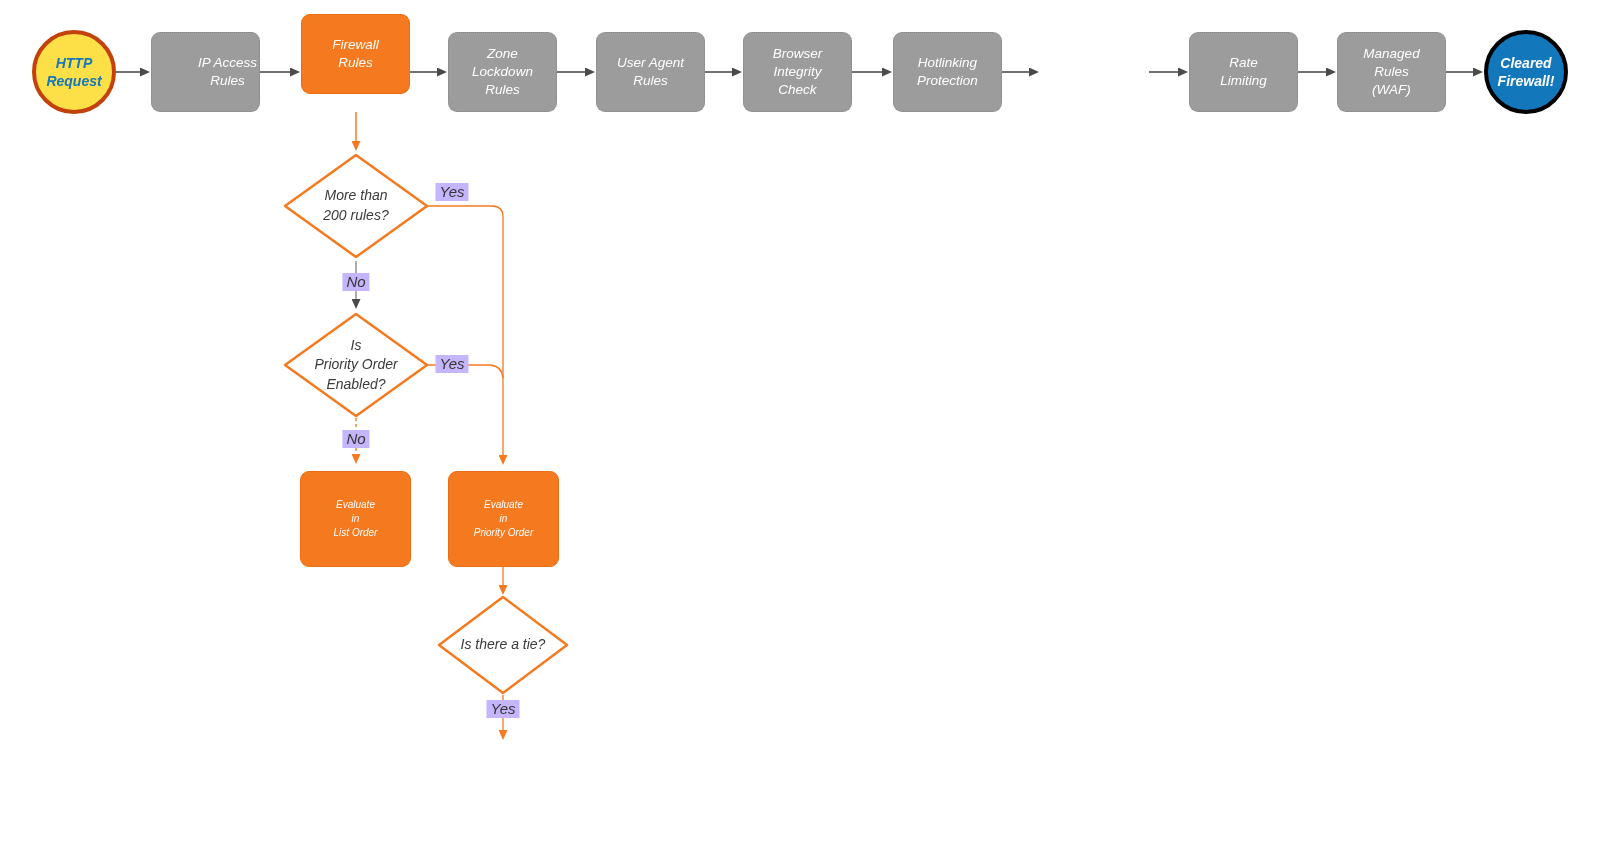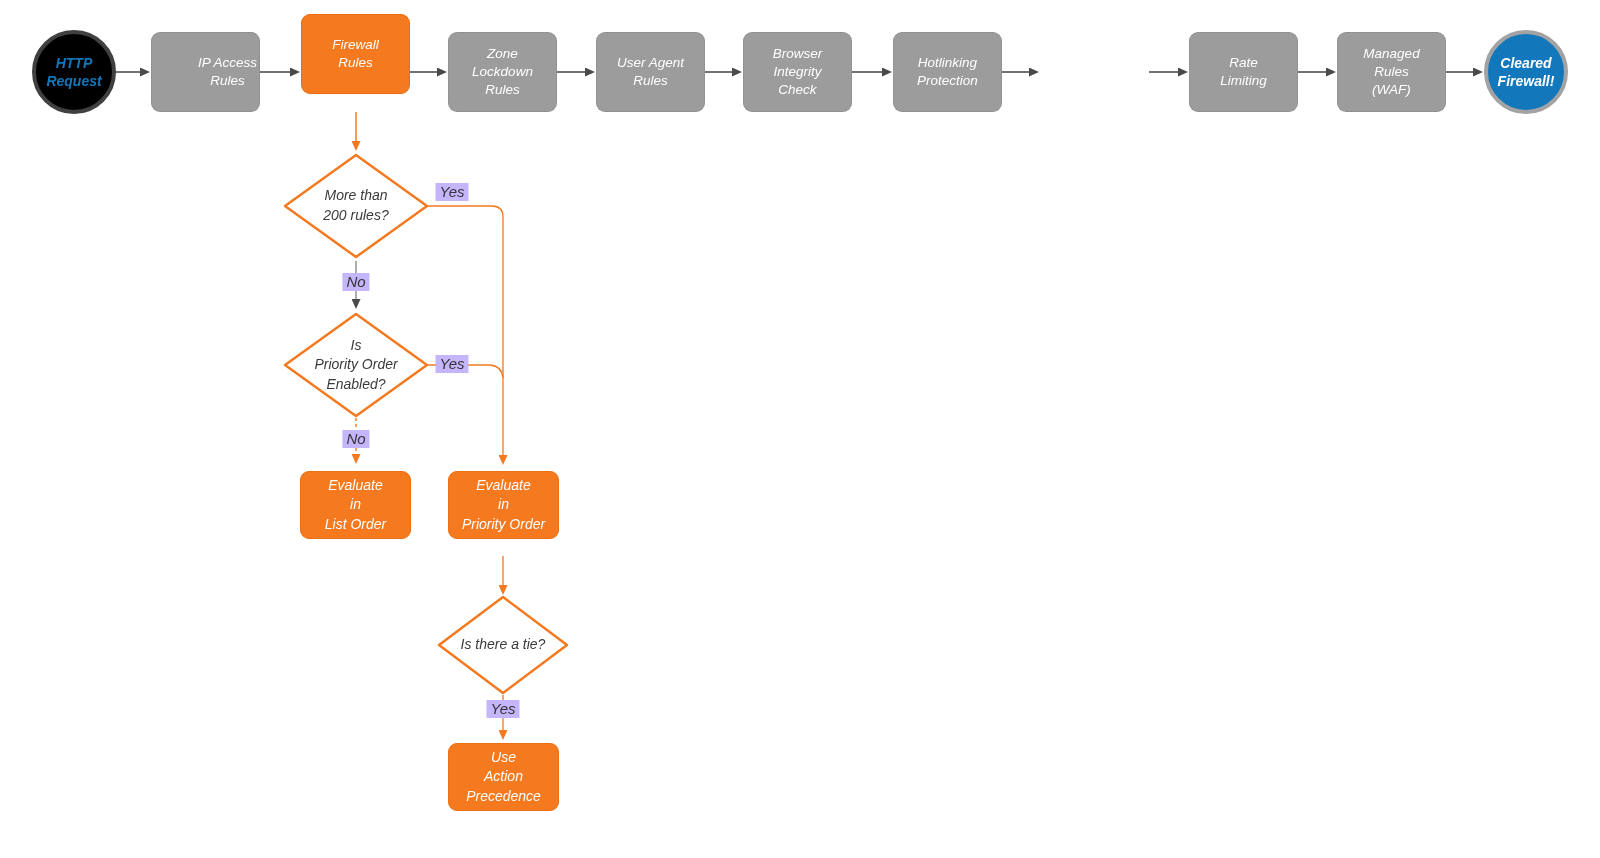--- a/index.html
+++ b/index.html
@@ -32,46 +32,46 @@
     font-style: italic;
     font-size: 13.5px;
     line-height: 1.35;
   }
   .step.highlight {
     background: #f4791f;
     border: 1px solid #ec6e10;
   }
   .action {
     width: 111px;
-    height: 68px;
+    height: 96px;
     border-radius: 9px;
     background: #f4791f;
     border: 1px solid #ec6e10;
     color: #ffffff;
     font-style: italic;
-    font-size: 14px;
+    font-size: 10px;
     line-height: 1.4;
   }
   .circle-node {
     width: 84px;
     height: 84px;
     border-radius: 50%;
     font-weight: bold;
     font-style: italic;
     font-size: 14px;
     line-height: 1.3;
   }
   .circle-node.start {
-    background: #000000;
-    border: 4px solid #404040;
+    background: #fde047;
+    border: 4px solid #c2410c;
     color: #1377bc;
   }
   .circle-node.end {
     background: #1377bc;
-    border: 4px solid #a3a3a3;
+    border: 4px solid #000000;
     color: #ffffff;
   }
   .diamond { position: absolute; font-style: italic; }
   .diamond svg { position: absolute; left: 0; top: 0; }
   .diamond-label {
     position: absolute;
     left: 0; top: 0; right: 0; bottom: 0;
     display: flex;
     align-items: center;
     justify-content: center;
@@ -212,25 +212,20 @@
 in
 List Order</span>
   </div>
 
   <div class="node action" style="left:448px; top:471px;">
     <span>Evaluate
 in
 Priority Order</span>
   </div>
 
-  <div class="node action" style="left:448px; top:743px;">
-    <span>Use
-Action
-Precedence</span>
-  </div>
 
   <div class="edge-label" style="left:452px; top:192px;">Yes</div>
   <div class="edge-label" style="left:356px; top:282px;">No</div>
   <div class="edge-label" style="left:452px; top:364px;">Yes</div>
   <div class="edge-label" style="left:356px; top:439px;">No</div>
   <div class="edge-label" style="left:503px; top:709px;">Yes</div>
 
 </div>
 
 </body></html>

